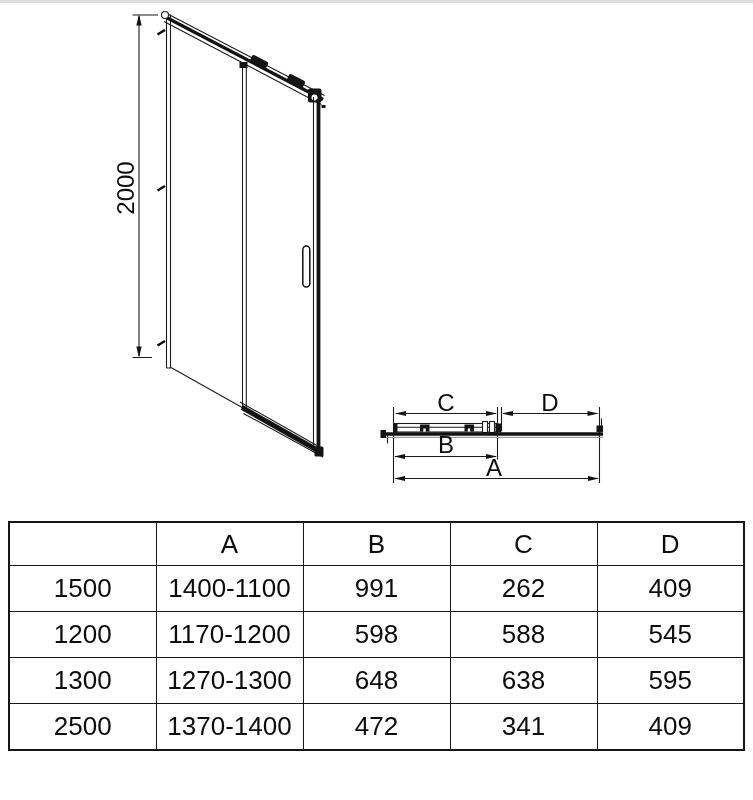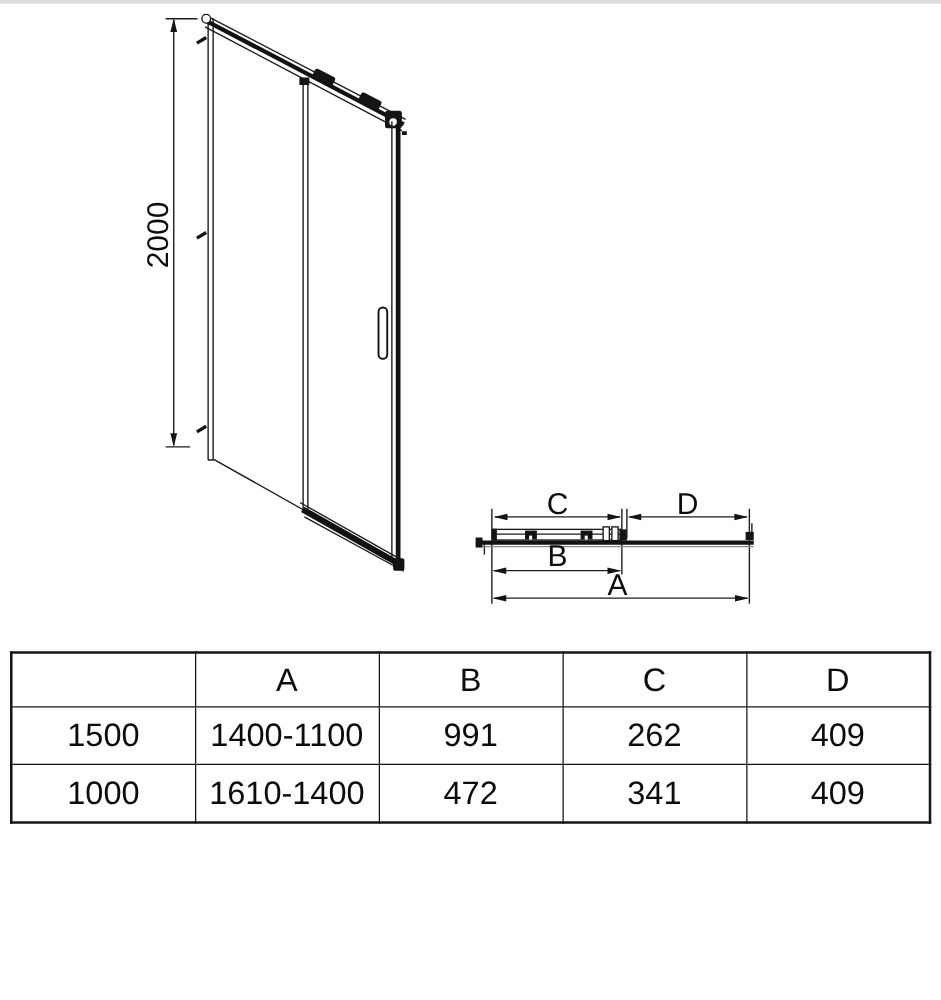--- a/index.html
+++ b/index.html
@@ -149,21 +149,35 @@
     </thead>
     <tbody>
       <tr>
         <td>1500</td>
         <td>1400-1100</td>
         <td>991</td>
         <td>262</td>
         <td>409</td>
       </tr>
       <tr>
-        <td>1000</td>
-        <td>1610-1400</td>
+        <td>1200</td>
+        <td>1170-1200</td>
+        <td>598</td>
+        <td>588</td>
+        <td>545</td>
+      </tr>
+      <tr>
+        <td>1300</td>
+        <td>1270-1300</td>
+        <td>648</td>
+        <td>638</td>
+        <td>595</td>
+      </tr>
+      <tr>
+        <td>2500</td>
+        <td>1370-1400</td>
         <td>472</td>
         <td>341</td>
         <td>409</td>
       </tr>
     </tbody>
   </table>
 </div>
 
 </body></html>

